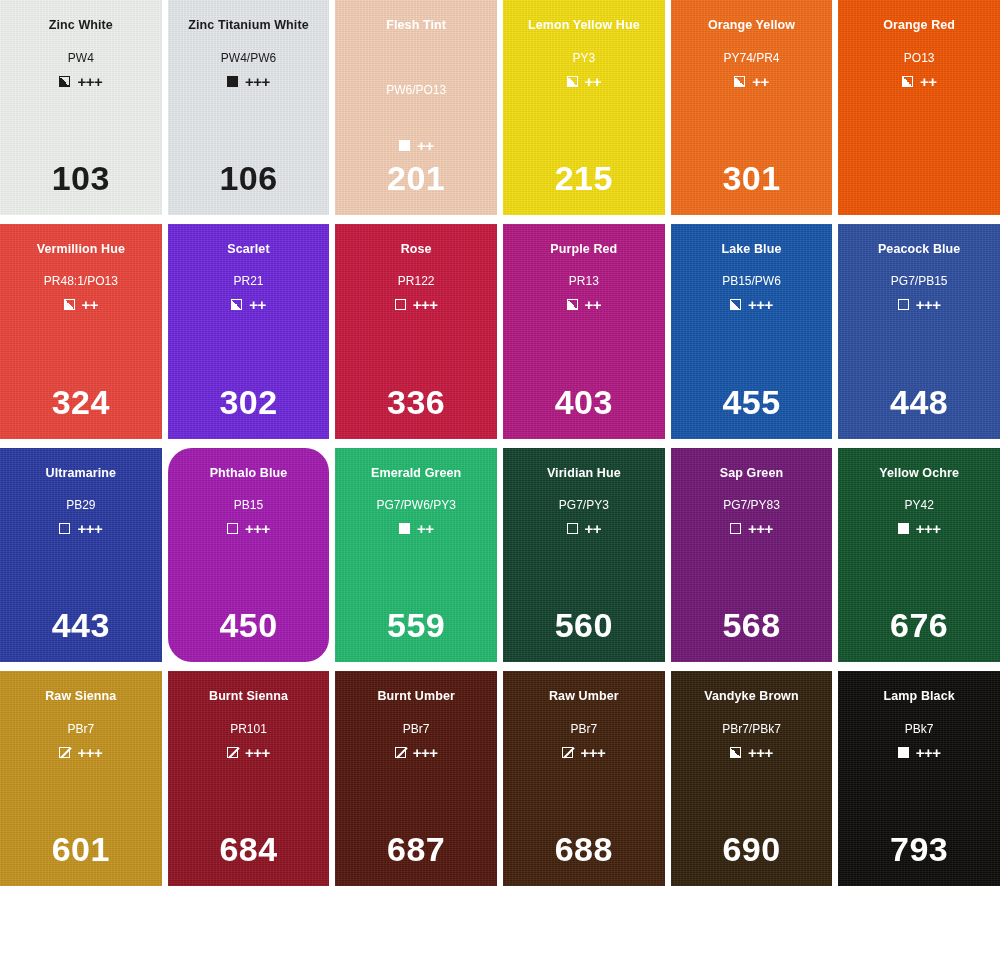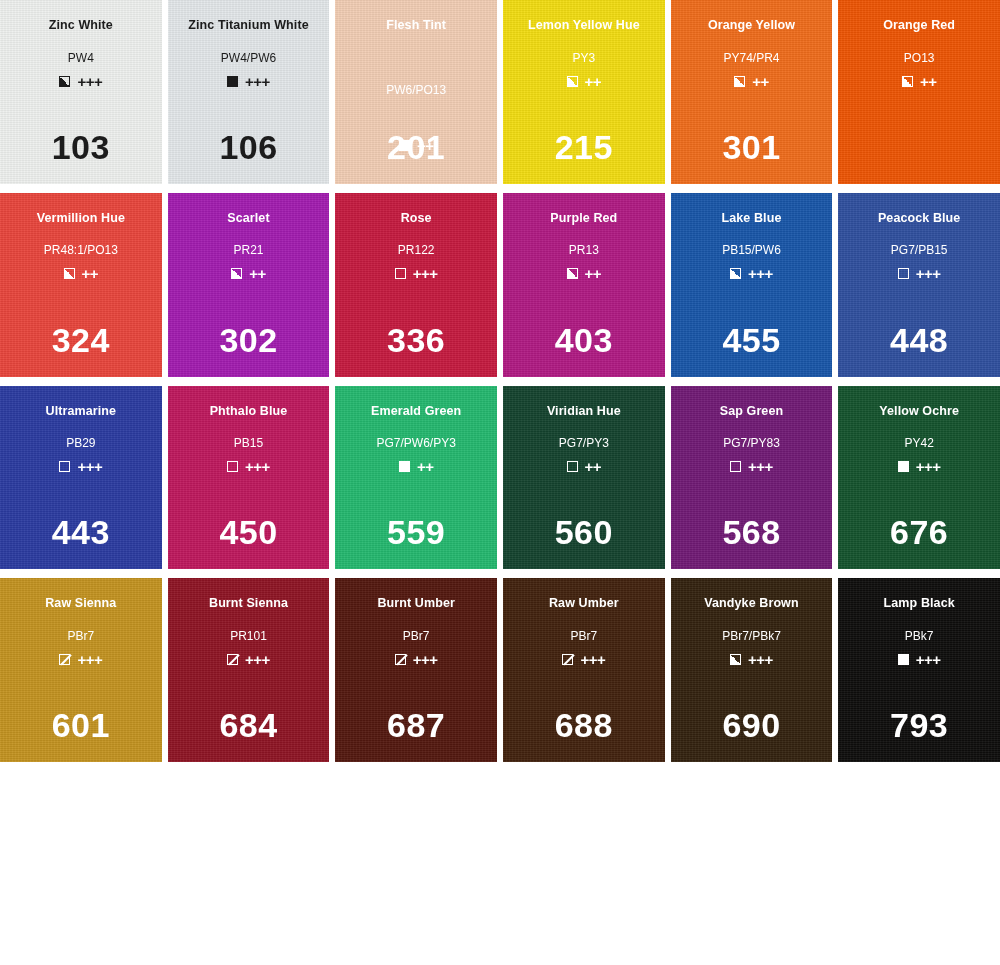--- a/index.html
+++ b/index.html
@@ -4,21 +4,21 @@
 <title>Acrylic Paint Colour Chart</title>
 <style>
   html,body{margin:0;padding:0;}
   body{
     width:1000px;height:965px;
     background:#ffffff;
     font-family:"Liberation Sans", sans-serif;
     overflow:hidden;
   }
   #chart{
-    width:1000px;height:762px;
+    width:1000px;height:886px;
     display:grid;
     grid-template-columns:repeat(6, 1fr);
     grid-template-rows:repeat(4, 1fr);
     column-gap:6px;
     row-gap:9px;
     box-sizing:border-box;
   }
   .swatch{
     position:relative;
     display:flex;
@@ -180,21 +180,21 @@
     </div>
     <div class="swatch text-light" style="background: rgb(232, 69, 60);">
       <div class="sw-name">Vermillion Hue</div>
       <div class="sw-pigment">PR48:1/PO13</div>
       <div class="sw-meta">
         <span class="opacity-icon op-halffill"></span>
         <span class="lightfast">++</span>
       </div>
       <div class="sw-code">324</div>
     </div>
-    <div class="swatch text-light" style="background: #a21caf;">
+    <div class="swatch text-light" style="background: #6d28d9;">
       <div class="sw-name">Scarlet</div>
       <div class="sw-pigment">PR21</div>
       <div class="sw-meta">
         <span class="opacity-icon op-halffill"></span>
         <span class="lightfast">++</span>
       </div>
       <div class="sw-code">302</div>
     </div>
     <div class="swatch text-light" style="background: rgb(197, 26, 63);">
       <div class="sw-name">Rose</div>
@@ -234,21 +234,21 @@
     </div>
     <div class="swatch text-light" style="background: rgb(43, 59, 160);">
       <div class="sw-name">Ultramarine</div>
       <div class="sw-pigment">PB29</div>
       <div class="sw-meta">
         <span class="opacity-icon op-transparent"></span>
         <span class="lightfast">+++</span>
       </div>
       <div class="sw-code">443</div>
     </div>
-    <div class="swatch text-light" style="background: #be185d;">
+    <div class="swatch text-light" style="background: #a21caf; border-radius: 24px;">
       <div class="sw-name">Phthalo Blue</div>
       <div class="sw-pigment">PB15</div>
       <div class="sw-meta">
         <span class="opacity-icon op-transparent"></span>
         <span class="lightfast">+++</span>
       </div>
       <div class="sw-code">450</div>
     </div>
     <div class="swatch text-light" style="background: rgb(36, 184, 110);">
       <div class="sw-name">Emerald Green</div>

